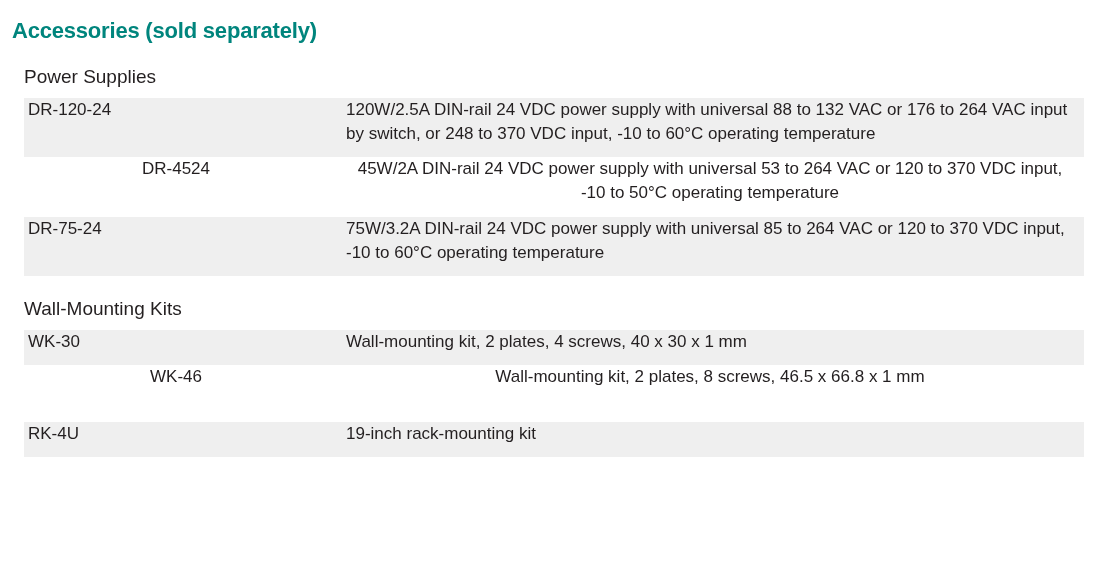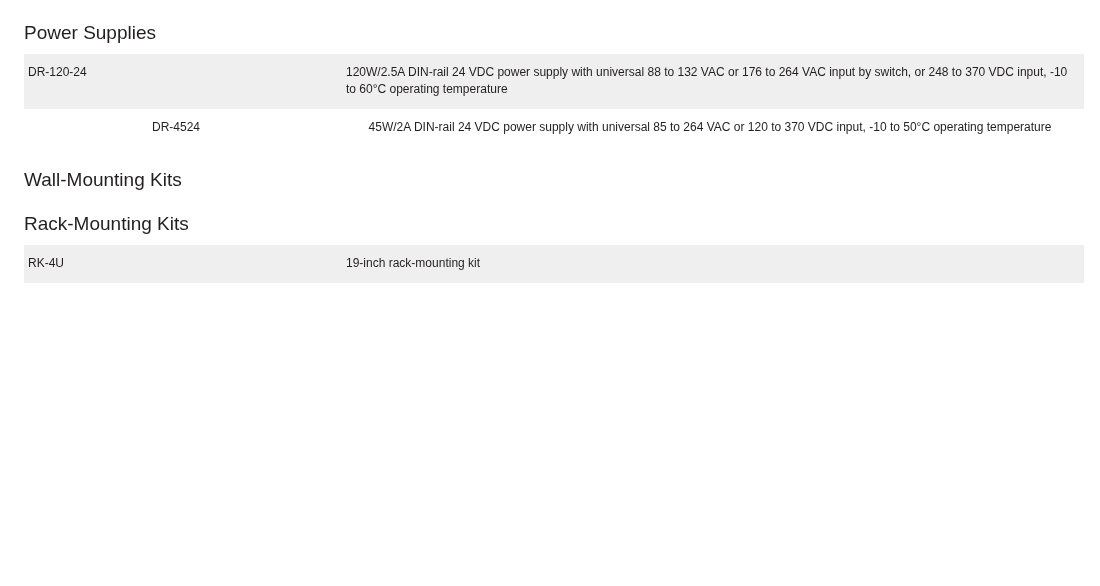--- a/index.html
+++ b/index.html
@@ -38,22 +38,22 @@
     margin: 0 0 10px 24px;
   }
   table.acc-table {
     border-collapse: collapse;
     width: 1060px;
     margin-left: 24px;
     table-layout: fixed;
   }
   table.acc-table td {
     vertical-align: top;
-    padding: 10px 10px 11px 10px;
-    font-size: 12px;
+    padding: 0 10px 11px 10px;
+    font-size: 17px;
     line-height: 1.42;
     border: none;
   }
   table.acc-table td.model {
     width: 296px;
     padding-left: 4px;
     white-space: nowrap;
   }
   table.acc-table td.desc {
     padding-left: 12px;
@@ -64,43 +64,59 @@
   table.acc-table tr.row-plain td {
     background: #ffffff;
     text-align: center;
   }
 </style>
 </head>
 <body>
 
 <div class="page">
 
+  <div class="page-title">Accessories (sold separately)</div>
 
   <div class="section">
     <div class="section-heading">Power Supplies</div>
     <table class="acc-table">
       <tbody>
         <tr class="row-shade">
           <td class="model">DR-120-24</td>
           <td class="desc">120W/2.5A DIN-rail 24 VDC power supply with universal 88 to 132 VAC or 176 to 264 VAC input by switch, or 248 to 370 VDC input, -10 to 60°C operating temperature</td>
         </tr>
         <tr class="row-plain">
           <td class="model">DR-4524</td>
-          <td class="desc">45W/2A DIN-rail 24 VDC power supply with universal 85 to 264 VAC or 120 to 370 VDC input, -10 to 50°C operating temperature</td>
+          <td class="desc">45W/2A DIN-rail 24 VDC power supply with universal 53 to 264 VAC or 120 to 370 VDC input, -10 to 50°C operating temperature</td>
+        </tr>
+        <tr class="row-shade">
+          <td class="model">DR-75-24</td>
+          <td class="desc">75W/3.2A DIN-rail 24 VDC power supply with universal 85 to 264 VAC or 120 to 370 VDC input, -10 to 60°C operating temperature</td>
         </tr>
       </tbody>
     </table>
   </div>
 
   <div class="section">
     <div class="section-heading">Wall-Mounting Kits</div>
+    <table class="acc-table">
+      <tbody>
+        <tr class="row-shade">
+          <td class="model">WK-30</td>
+          <td class="desc">Wall-mounting kit, 2 plates, 4 screws, 40 x 30 x 1 mm</td>
+        </tr>
+        <tr class="row-plain">
+          <td class="model">WK-46</td>
+          <td class="desc">Wall-mounting kit, 2 plates, 8 screws, 46.5 x 66.8 x 1 mm</td>
+        </tr>
+      </tbody>
+    </table>
   </div>
 
   <div class="section">
-    <div class="section-heading">Rack-Mounting Kits</div>
     <table class="acc-table">
       <tbody>
         <tr class="row-shade">
           <td class="model">RK-4U</td>
           <td class="desc">19-inch rack-mounting kit</td>
         </tr>
       </tbody>
     </table>
   </div>
 

